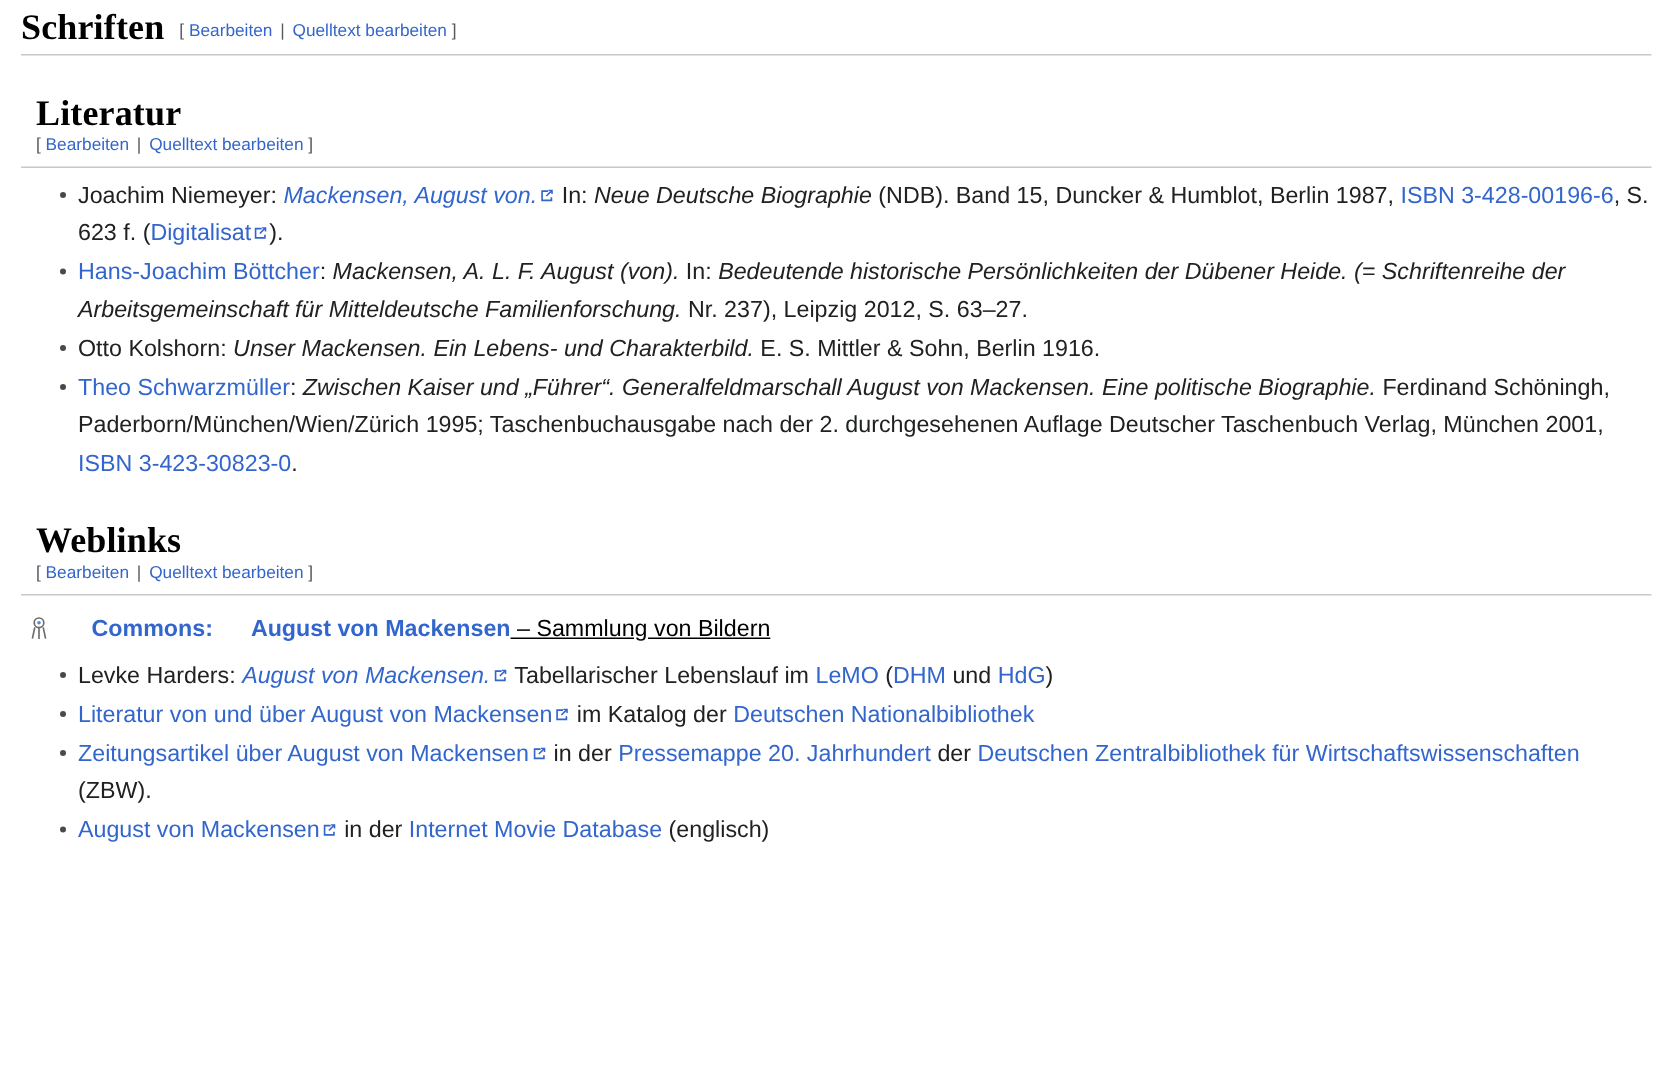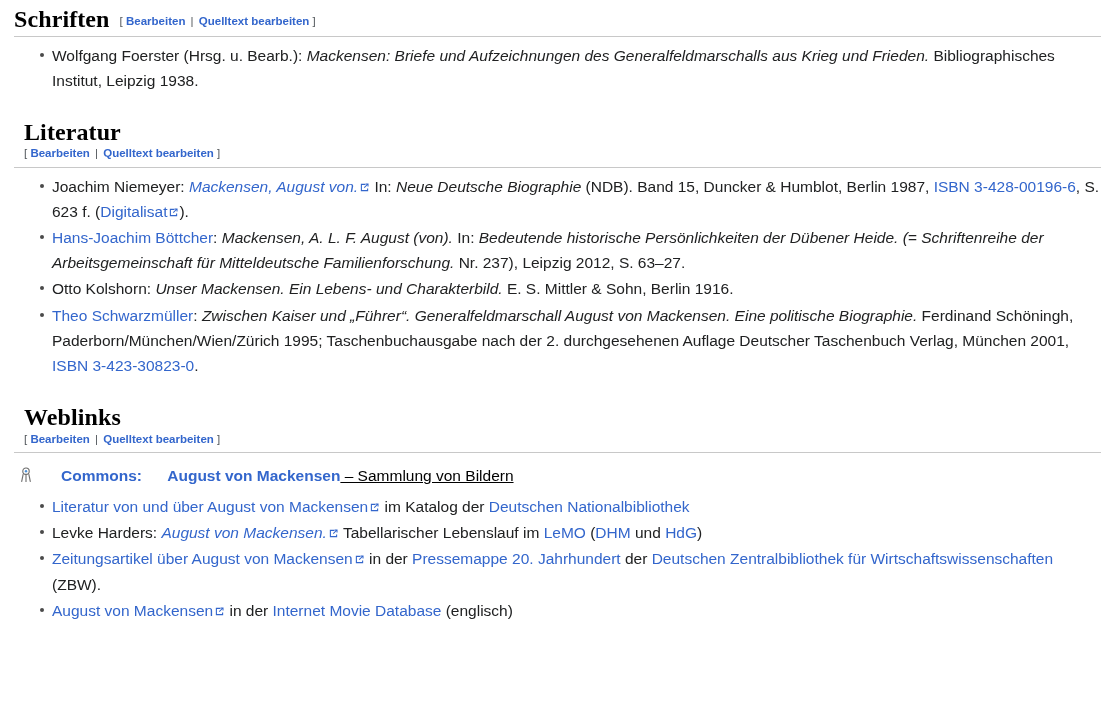--- a/index.html
+++ b/index.html
@@ -43,21 +43,20 @@
     color: #54595d;
     margin-left: 10px;
     white-space: nowrap;
     position: relative;
     top: -2px;
   }
   .edit-links .brk { color: #54595d; }
   .edit-links a {
     color: #3366cc;
     text-decoration: none;
-    font-weight: bold;
   }
   .edit-links .sep { color: #54595d; padding: 0 2px; }
 
   
   ul.bullets {
     margin: 4px 0 0 0;
     padding: 0 0 0 26px;
     list-style: none;
   }
   ul.bullets > li {
@@ -121,25 +120,20 @@
     <span class="section-title">Schriften</span>
     <span class="edit-links">
       <span class="brk">[</span>
       <a class="wl" href="#">Bearbeiten</a>
       <span class="sep">|</span>
       <a class="wl" href="#">Quelltext bearbeiten</a>
       <span class="brk">]</span>
     </span>
   </div>
 
-  <ul class="bullets">
-    <li>
-      <span>Wolfgang Foerster (Hrsg. u. Bearb.): </span><i>Mackensen: Briefe und Aufzeichnungen des Generalfeldmarschalls aus Krieg und Frieden.</i><span> Bibliographisches Institut, Leipzig 1938.</span>
-    </li>
-  </ul>
 
   <div class="section-head spaced">
     <span class="section-title">Literatur</span>
     <span class="edit-links">
       <span class="brk">[</span>
       <a class="wl" href="#">Bearbeiten</a>
       <span class="sep">|</span>
       <a class="wl" href="#">Quelltext bearbeiten</a>
       <span class="brk">]</span>
     </span>
@@ -188,34 +182,34 @@
         <path d="M5.2 9.2 L3.6 16.8" stroke="#6c6c6c" stroke-width="1.1" fill="none"></path>
         <path d="M10.8 9.2 L12.4 16.8" stroke="#6c6c6c" stroke-width="1.1" fill="none"></path>
         <path d="M8 9.6 L8 17" stroke="#6c6c6c" stroke-width="1.1" fill="none"></path>
       </svg>
     </span>
     <span><span class="commons-label">Commons: </span><a class="wl commons-label" href="#">August von Mackensen</a><span class="commons-tail"> – Sammlung von Bildern</span></span>
   </div>
 
   <ul class="bullets">
     <li>
+      <span>Levke Harders: </span><a class="wl it" href="#">August von Mackensen.</a><span class="ext-icon"><svg width="11" height="11" viewBox="0 0 12 12">
+            <path d="M2 2 h5 v1.2 H3.2 v5.6 h5.6 V7 h1.2 v3 H2 z" fill="#3366cc"></path>
+            <path d="M7.2 1.6 h3.2 v3.2 h-1.1 V3.4 L6.1 6.6 5.3 5.8 8.5 2.6 H7.2 z" fill="#3366cc"></path>
+          </svg></span><span> Tabellarischer Lebenslauf im </span><a class="wl" href="#">LeMO</a><span> (</span><a class="wl" href="#">DHM</a><span> und </span><a class="wl" href="#">HdG</a><span>)</span>
+    </li>
+
+    <li>
       <a class="wl" href="#">Literatur von und über August von Mackensen</a><span class="ext-icon"><svg width="11" height="11" viewBox="0 0 12 12">
             <path d="M2 2 h5 v1.2 H3.2 v5.6 h5.6 V7 h1.2 v3 H2 z" fill="#3366cc"></path>
             <path d="M7.2 1.6 h3.2 v3.2 h-1.1 V3.4 L6.1 6.6 5.3 5.8 8.5 2.6 H7.2 z" fill="#3366cc"></path>
           </svg></span><span> im Katalog der </span><a class="wl" href="#">Deutschen Nationalbibliothek</a><span></span>
     </li>
 
     <li>
-      <span>Levke Harders: </span><a class="wl it" href="#">August von Mackensen.</a><span class="ext-icon"><svg width="11" height="11" viewBox="0 0 12 12">
-            <path d="M2 2 h5 v1.2 H3.2 v5.6 h5.6 V7 h1.2 v3 H2 z" fill="#3366cc"></path>
-            <path d="M7.2 1.6 h3.2 v3.2 h-1.1 V3.4 L6.1 6.6 5.3 5.8 8.5 2.6 H7.2 z" fill="#3366cc"></path>
-          </svg></span><span> Tabellarischer Lebenslauf im </span><a class="wl" href="#">LeMO</a><span> (</span><a class="wl" href="#">DHM</a><span> und </span><a class="wl" href="#">HdG</a><span>)</span>
-    </li>
-
-    <li>
       <a class="wl" href="#">Zeitungsartikel über August von Mackensen</a><span class="ext-icon"><svg width="11" height="11" viewBox="0 0 12 12">
             <path d="M2 2 h5 v1.2 H3.2 v5.6 h5.6 V7 h1.2 v3 H2 z" fill="#3366cc"></path>
             <path d="M7.2 1.6 h3.2 v3.2 h-1.1 V3.4 L6.1 6.6 5.3 5.8 8.5 2.6 H7.2 z" fill="#3366cc"></path>
           </svg></span><span> in der </span><a class="wl" href="#">Pressemappe 20. Jahrhundert</a><span> der </span><a class="wl" href="#">Deutschen Zentralbibliothek für Wirtschaftswissenschaften</a><span> (ZBW).</span>
     </li>
 
     <li>
       <a class="wl" href="#">August von Mackensen</a><span class="ext-icon"><svg width="11" height="11" viewBox="0 0 12 12">
             <path d="M2 2 h5 v1.2 H3.2 v5.6 h5.6 V7 h1.2 v3 H2 z" fill="#3366cc"></path>
             <path d="M7.2 1.6 h3.2 v3.2 h-1.1 V3.4 L6.1 6.6 5.3 5.8 8.5 2.6 H7.2 z" fill="#3366cc"></path>

